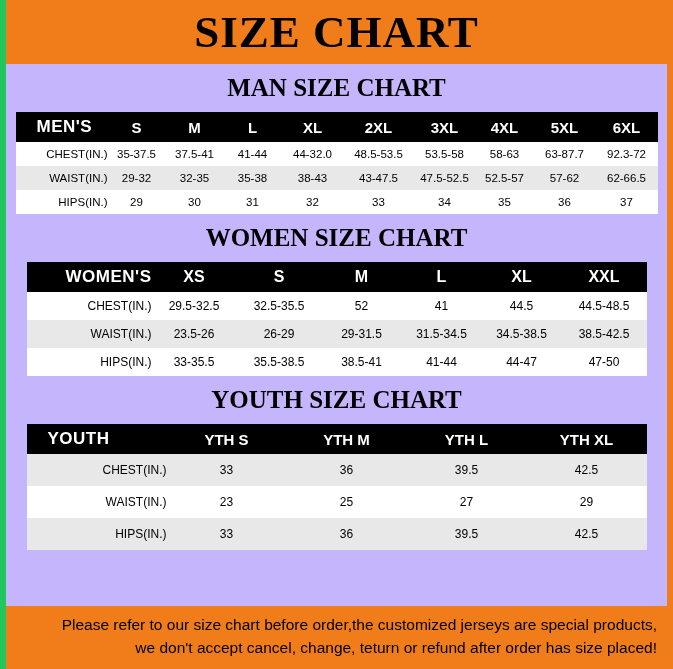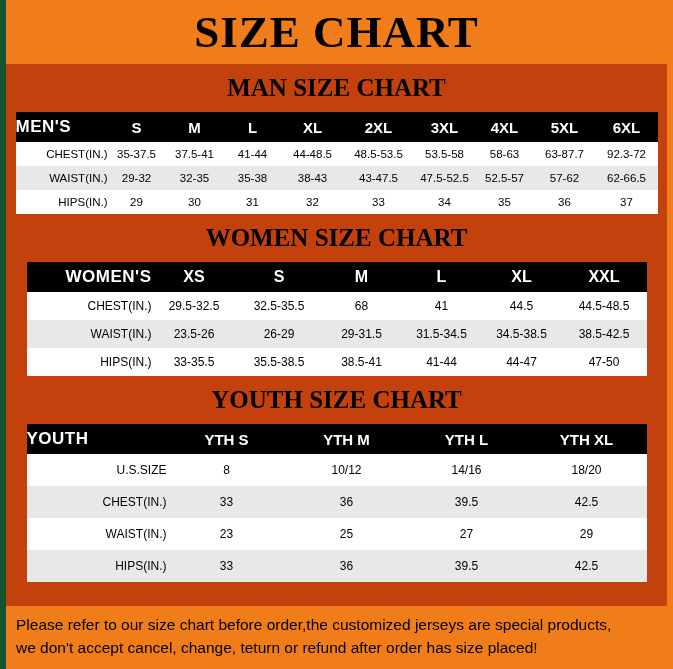--- a/index.html
+++ b/index.html
@@ -10,23 +10,23 @@
     width: 673px;
     height: 669px;
     background: #ffffff;
     font-family: "Liberation Sans", sans-serif;
     overflow: hidden;
   }
   .page {
     width: 673px;
     height: 669px;
     position: relative;
-    background: #c2410c;
+    background: #c4b5fd;
     box-sizing: border-box;
-    border-left: 6px solid #14532d;
+    border-left: 6px solid #22c55e;
     border-right: 6px solid #f07d1a;
   }
   .header-band {
     width: 100%;
     height: 64px;
     background: #f07d1a;
     display: flex;
     align-items: center;
     justify-content: center;
     box-sizing: border-box;
@@ -70,21 +70,21 @@
   .hdr-row th {
     height: 30px;
     font-size: 15px;
     font-weight: bold;
     color: #ffffff;
     text-align: center;
     vertical-align: middle;
   }
   .hdr-row th.first {
     text-align: left;
-    padding-left: 0;
+    padding-left: 21px;
     font-size: 17px;
     letter-spacing: 0.5px;
   }
   .body-row td {
     height: 24px;
     font-size: 11.5px;
     text-align: center;
     vertical-align: middle;
     color: #000000;
   }
@@ -109,21 +109,21 @@
   .footer-band {
     position: absolute;
     left: 0;
     right: 0;
     bottom: 0;
     background: #f07d1a;
     padding: 8px 10px 10px 10px;
     box-sizing: border-box;
   }
   .footer-line {
-    text-align: left;
+    text-align: right;
     font-size: 15.5px;
     color: #000000;
     line-height: 1.45;
     font-family: "Liberation Sans", sans-serif;
   }
 </style>
 </head>
 <body>
 
 <div class="page">
@@ -160,21 +160,21 @@
           <th>5XL</th>
           <th>6XL</th>
         </tr>
       </thead>
       <tbody>
         <tr class="body-row row-light">
           <td class="first">CHEST(IN.)</td>
           <td>35-37.5</td>
           <td>37.5-41</td>
           <td>41-44</td>
-          <td>44-48.5</td>
+          <td>44-32.0</td>
           <td>48.5-53.5</td>
           <td>53.5-58</td>
           <td>58-63</td>
           <td>63-87.7</td>
           <td>92.3-72</td>
         </tr>
         <tr class="body-row row-grey">
           <td class="first">WAIST(IN.)</td>
           <td>29-32</td>
           <td>32-35</td>
@@ -223,21 +223,21 @@
           <th>L</th>
           <th>XL</th>
           <th>XXL</th>
         </tr>
       </thead>
       <tbody>
         <tr class="body-row row-light">
           <td class="first">CHEST(IN.)</td>
           <td>29.5-32.5</td>
           <td>32.5-35.5</td>
-          <td>68</td>
+          <td>52</td>
           <td>41</td>
           <td>44.5</td>
           <td>44.5-48.5</td>
         </tr>
         <tr class="body-row row-grey">
           <td class="first">WAIST(IN.)</td>
           <td>23.5-26</td>
           <td>26-29</td>
           <td>29-31.5</td>
           <td>31.5-34.5</td>
@@ -270,27 +270,20 @@
       <thead>
         <tr class="hdr-row">
           <th class="first">YOUTH</th>
           <th>YTH S</th>
           <th>YTH M</th>
           <th>YTH L</th>
           <th>YTH XL</th>
         </tr>
       </thead>
       <tbody>
-        <tr class="body-row row-light">
-          <td class="first">U.S.SIZE</td>
-          <td>8</td>
-          <td>10/12</td>
-          <td>14/16</td>
-          <td>18/20</td>
-        </tr>
         <tr class="body-row row-grey">
           <td class="first">CHEST(IN.)</td>
           <td>33</td>
           <td>36</td>
           <td>39.5</td>
           <td>42.5</td>
         </tr>
         <tr class="body-row row-light">
           <td class="first">WAIST(IN.)</td>
           <td>23</td>

